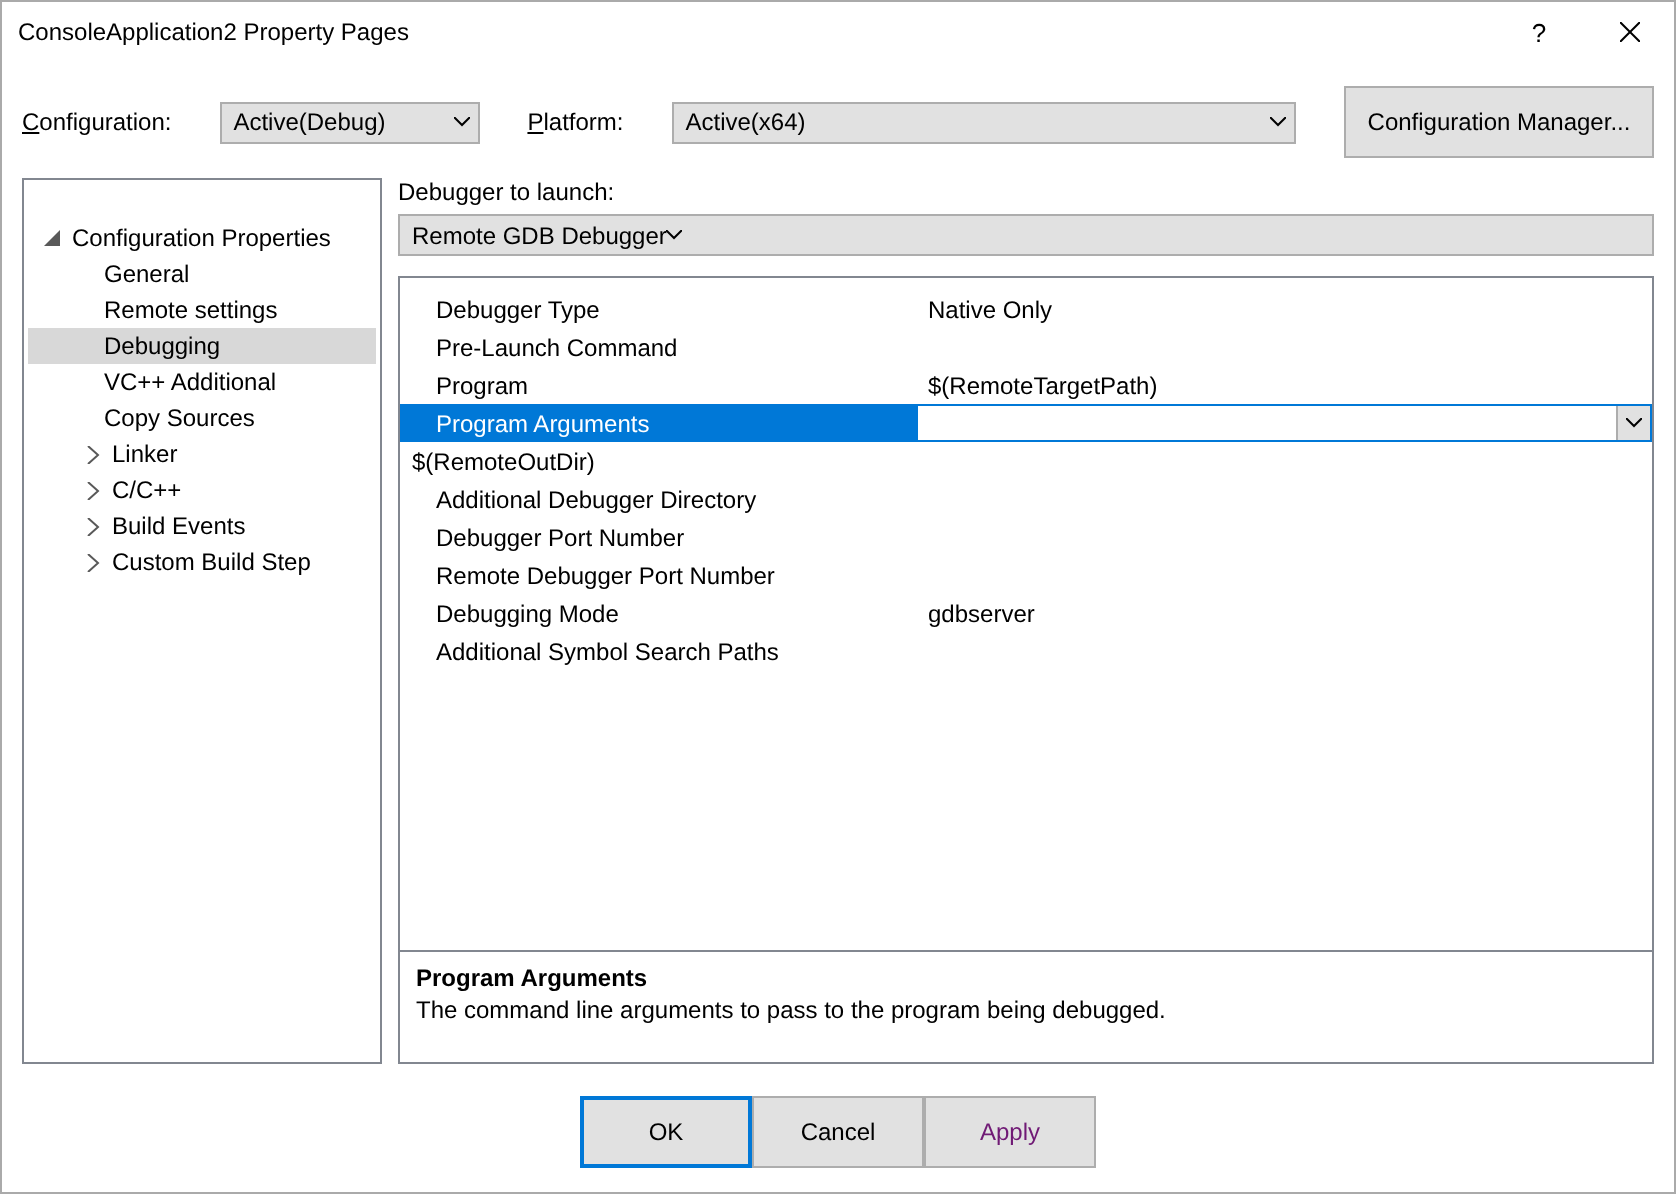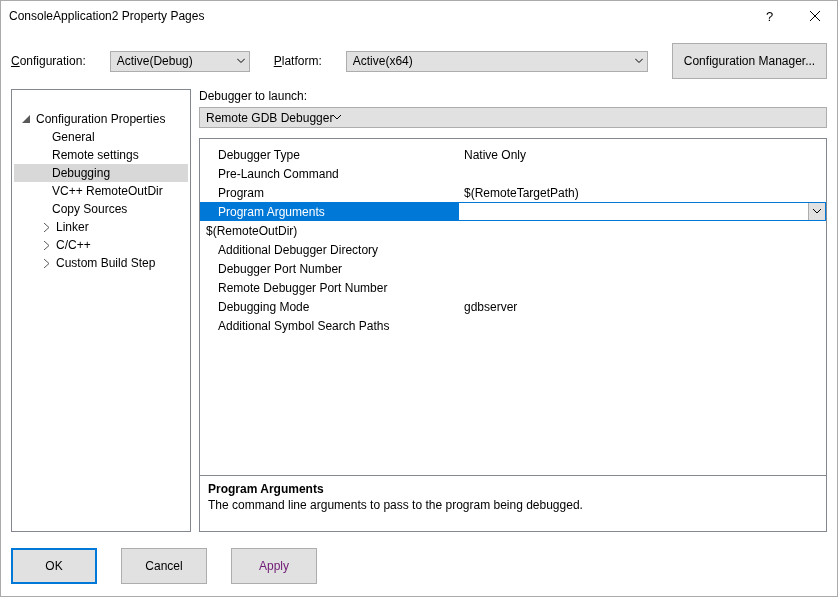--- a/index.html
+++ b/index.html
@@ -11,21 +11,21 @@
 .titlebar-btn { width: 45px; height: 30px; display: flex; align-items: center; justify-content: center; color: #000; font-size: 13px; }
 .titlebar-btn svg { stroke: #000; }
 
 
 .config-row { display: flex; align-items: center; gap: 24px; padding: 12px 10px 10px 10px; }
 .config-row label { white-space: nowrap; }
 .underline { text-decoration: underline; }
 .dropdown { position: relative; border: 1px solid #adadad; background: #e1e1e1; height: 21px; display: flex; align-items: center; padding: 0 18px 0 6px; }
 .dropdown .chev { position: absolute; right: 4px; top: 50%; transform: translateY(-50%); }
 .chev svg { display:block; }
-.cfg-dd { width: 140px; }
+.cfg-dd { width: 130px; }
 .plat-dd { flex: 1;  min-width: 200px;}
 .btn { border: 1px solid #adadad; background: #e1e1e1; height: 36px; padding: 3px 10px; display: flex; align-items: center; }
 .cfg-mgr { width: 155px; justify-content: center; }
 
 
 .main { flex: 1; display: flex; padding: 0 10px 8px 10px; gap: 8px; min-height: 0; }
 
 
 .tree { width: 180px; border: 1px solid #828790; padding: 20px 2px; overflow: auto; }
 .tree-item { display: flex; align-items: center; height: 18px; padding-left: 4px; white-space: nowrap; }
@@ -44,21 +44,21 @@
 .grid-row { display: flex; height: 19px; align-items: center; }
 .grid-row.selected { background: #0078d7; color: #fff; }
 .grid-row.selected .cell-v { background: #fff; color: #000; height: 100%; display: flex; align-items: center; position: relative; border: 1px solid #0078d7; }
 .cell-k { width: 258px; padding-left: 18px; white-space: nowrap; overflow: hidden; }
 .cell-v { flex: 1; padding-left: 6px; white-space: nowrap; overflow: hidden; }
 .cell-v .dd-btn { position: absolute; right: 0; top: 0; bottom: 0; width: 17px; border-left: 1px solid #adadad; background: #e1e1e1; display: flex; align-items: center; justify-content: center;}
 .desc { border-top: 1px solid #828790; padding: 6px 8px; height: 56px; }
 .desc-title { font-weight: bold; margin-bottom: 2px; }
 
 
-.bottom { display: flex; justify-content: flex-start; gap: 24px; padding: 8px 10px 12px 10px; }
+.bottom { display: flex; justify-content: center; gap: 0; padding: 8px 10px 12px 10px; }
 .bottom .btn { width: 86px; justify-content: center; }
 .btn.default { border: 1px solid #0078d7; box-shadow: inset 0 0 0 1px #0078d7; background: #e1e1e1;}
 .btn.disabled { color: #701a75; }
 </style>
 </head>
 <body>
 
 <div class="titlebar">
   <div class="titlebar-title">ConsoleApplication2 Property Pages</div>
   <div class="titlebar-btn">?</div>
@@ -109,40 +109,48 @@
         <div class="tree-item l2">
           <span>General</span>
         </div>
         <div class="tree-item l2">
           <span>Remote settings</span>
         </div>
         <div class="tree-item l2 selected">
           <span>Debugging</span>
         </div>
         <div class="tree-item l2">
-          <span>VC++ RemoteOutDir</span>
+          <span>VC++ Additional</span>
         </div>
         <div class="tree-item l2">
           <span>Copy Sources</span>
         </div>
         <div class="tree-item l2x">
           <span class="expander">
             <svg width="9" height="9">
               <polyline points="2,0 7,4.5 2,9" fill="none" stroke="#595959"></polyline>
             </svg>
           </span>
           <span>Linker</span>
         </div>
         <div class="tree-item l2x">
           <span class="expander">
             <svg width="9" height="9">
               <polyline points="2,0 7,4.5 2,9" fill="none" stroke="#595959"></polyline>
             </svg>
           </span>
           <span>C/C++</span>
+        </div>
+        <div class="tree-item l2x">
+          <span class="expander">
+            <svg width="9" height="9">
+              <polyline points="2,0 7,4.5 2,9" fill="none" stroke="#595959"></polyline>
+            </svg>
+          </span>
+          <span>Build Events</span>
         </div>
         <div class="tree-item l2x">
           <span class="expander">
             <svg width="9" height="9">
               <polyline points="2,0 7,4.5 2,9" fill="none" stroke="#595959"></polyline>
             </svg>
           </span>
           <span>Custom Build Step</span>
         </div>
       </div>

